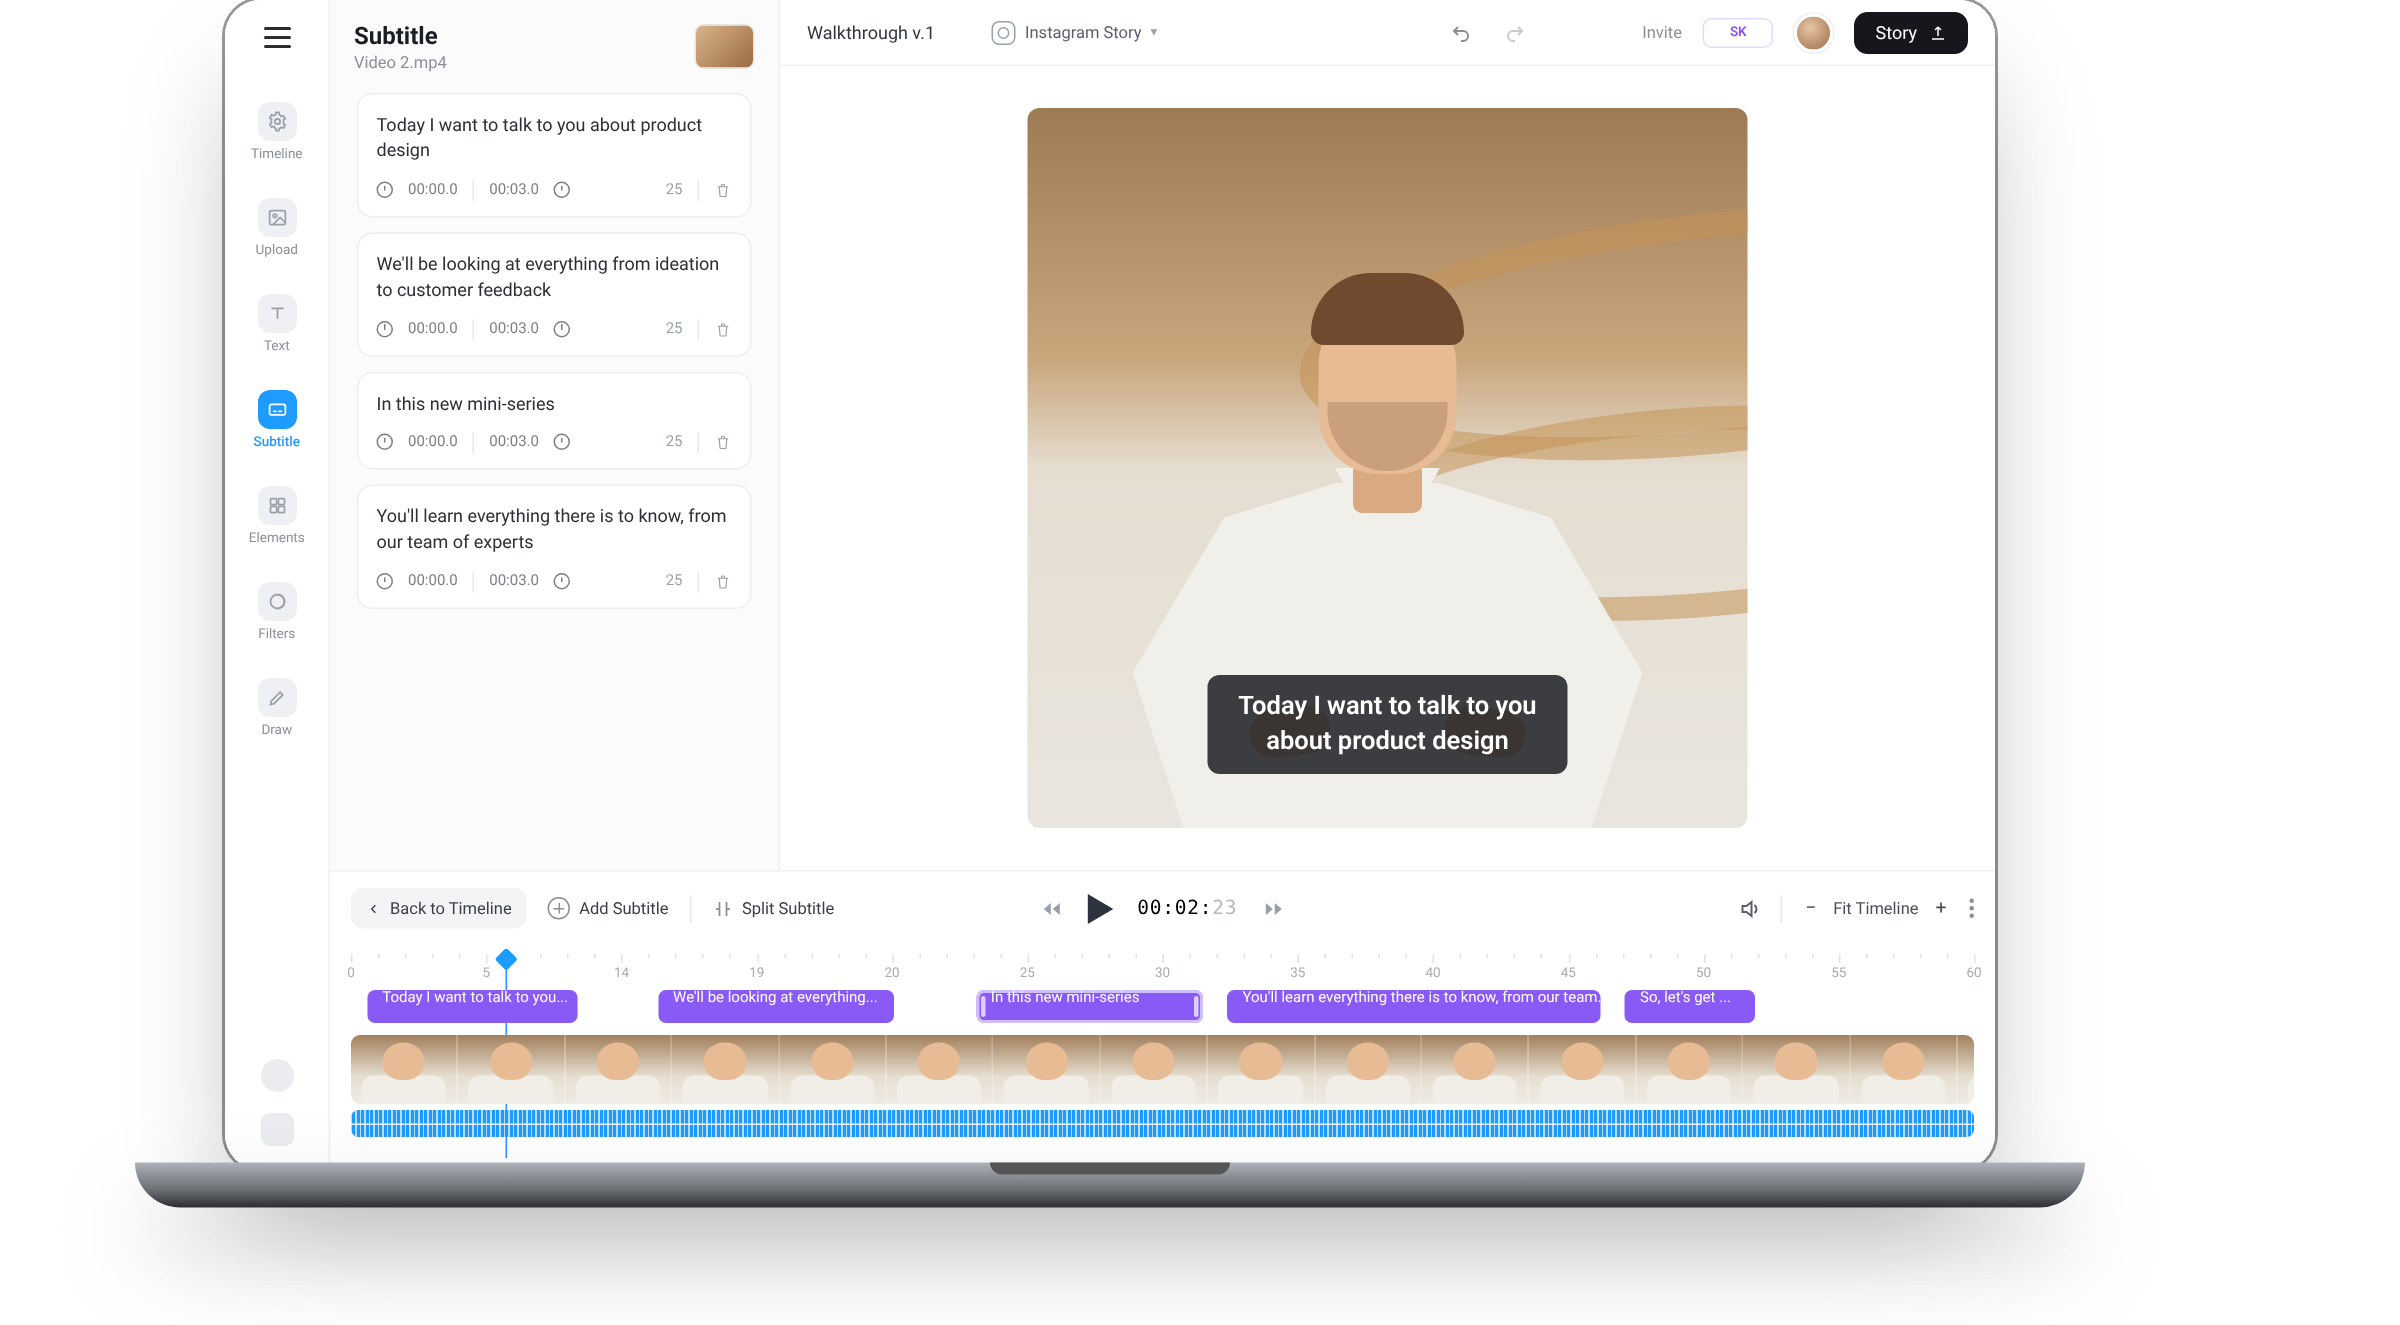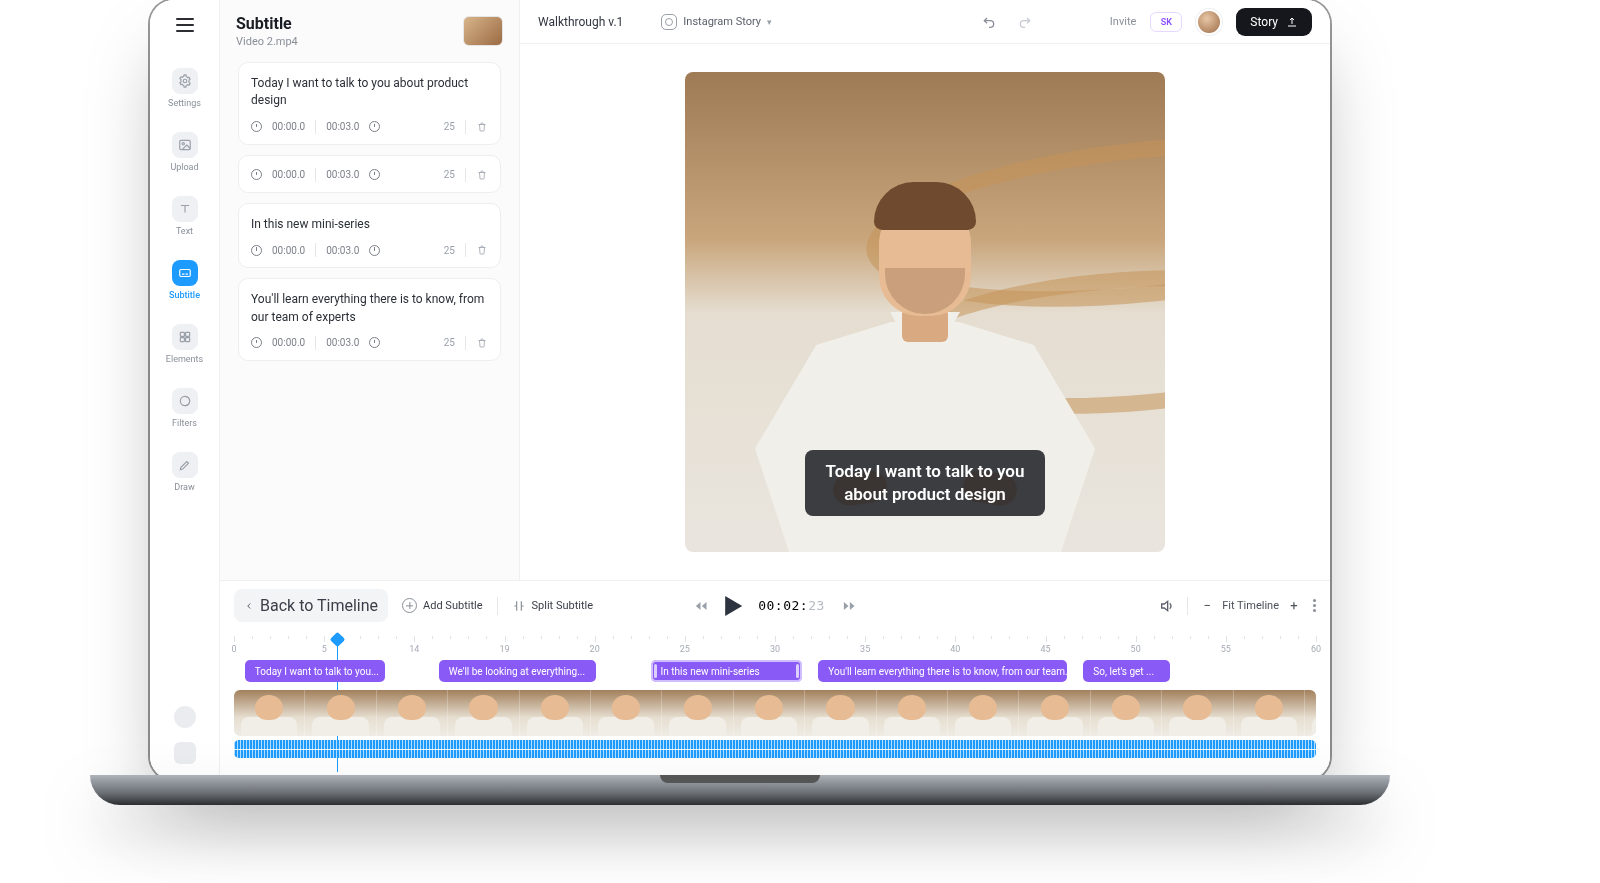--- a/index.html
+++ b/index.html
@@ -115,21 +115,21 @@
     border-bottom:1px solid #f1f1f1;
   }
   .header .proj-name { font-size:12px; color:#323642;}
   .aspect-chip { display:flex; align-items:center; gap:6px; font-size:11px; color:#5b5f6b; cursor:pointer;}
   .aspect-chip .ig { width:16px; height:16px; border:1.4px solid #9aa0aa; border-radius:5px; position:relative;}
   .aspect-chip .ig::after{content:"";position:absolute;inset:3px;border:1.4px solid #9aa0aa;border-radius:50%;}
   .aspect-chip .caret { font-size:9px; color:#9aa0aa;}
   .header-spacer { flex:1;}
   .hist-btn { width:22px; height:22px; color:#8a8f99; cursor:pointer; display:flex; align-items:center; justify-content:center;}
   .invite { font-size:11px; color:#8a8f99;padding-left:40px;}
-  .avatar-chip { width:32px; height:20px; border:1px solid #e6d9ff; color:#8a4dff; border-radius:6px; font-size:9px; font-weight:600; display:flex; align-items:center; justify-content:center;}
+  .avatar-chip { width:47px; height:20px; border:1px solid #e6d9ff; color:#8a4dff; border-radius:6px; font-size:9px; font-weight:600; display:flex; align-items:center; justify-content:center;}
   .avatar-img { width:26px; height:26px; border-radius:50%; background:radial-gradient(circle at 40% 35%, #e7c6a5, #9d6c46); border:2px solid #fff; box-shadow:0 0 0 1px #eee;}
   .export-btn { background:#15171c; color:#fff; font-size:12px; padding:7px 14px; border-radius:9px; display:flex; align-items:center; gap:8px; cursor:pointer;}
   .export-btn .up { width:12px; height:12px; }
 
   
   .preview-wrap {
     position:absolute;
     left:370px; right:0; top:44px; bottom:200px;
     display:flex; align-items:center; justify-content:center;
     background:#fff;
@@ -170,21 +170,21 @@
   .transport {
     position:absolute;
     left:70px; right:0; bottom:150px;
     height:50px;
     display:flex; align-items:center;
     padding:0 14px;
     gap:14px;
     background:#fff;
     border-top:1px solid #f0f0f0;
   }
-  .pill-btn { display:flex; align-items:center; gap:6px; font-size:16px; color:#3a3e48; background:#f3f4f6; border-radius:8px; padding:7px 10px; cursor:pointer;}
+  .pill-btn { display:flex; align-items:center; gap:6px; font-size:11px; color:#3a3e48; background:#f3f4f6; border-radius:8px; padding:7px 10px; cursor:pointer;}
   .link-btn { display:flex; align-items:center; gap:6px; font-size:11px; color:#3a3e48; cursor:pointer;}
   .plus-circ { width:15px; height:15px; border:1.3px solid #8a8f99; border-radius:50%; position:relative;}
   .plus-circ::before,.plus-circ::after{content:"";position:absolute;background:#8a8f99;}
   .plus-circ::before{left:50%;top:22%;width:1.3px;height:56%;transform:translateX(-50%);}
   .plus-circ::after{top:50%;left:22%;height:1.3px;width:56%;transform:translateY(-50%);}
   .transport .center { position:absolute; left:50%; transform:translateX(-50%); display:flex; align-items:center; gap:16px;}
   .transport .nav { color:#9aa0aa; cursor:pointer; font-size:14px;}
   .play-btn { width:0; height:0; border-left:17px solid #2e3340; border-top:10px solid transparent; border-bottom:10px solid transparent; cursor:pointer;}
   .timecode { font-family: ui-monospace, Menlo, monospace; font-size:13px; letter-spacing:0.5px;}
   .timecode .dim { color:#b4b8c0;}
@@ -202,21 +202,21 @@
     padding: 6px 14px 8px;
   }
   .ruler { position:relative; height:20px; font-size:9px; color:#a6abb4;}
   .ruler .tick { position:absolute; top:0; width:1px; height:6px; background:#dfe2e6;}
   .ruler .lab { position:absolute; top:8px; transform:translateX(-50%);}
   .playhead { position:absolute; top:2px; bottom:8px; width:0; }
   .playhead .line { position:absolute; top:12px; bottom:0; left:0; width:1.5px; background:#1e9bff;}
   .playhead .diamond { position:absolute; top:2px; left:-5px; width:11px; height:11px; background:#1e9bff; transform:rotate(45deg); border-radius:2px;}
 
   .track-subs { position:relative; height:24px; margin-top:4px;}
-  .chip { position:absolute; top:0; height:22px; background:#8a5af7; color:#fff; font-size:10px; border-radius:5px; padding:0 10px; display:flex; align-items:center; white-space:nowrap; overflow:hidden; text-overflow:ellipsis;}
+  .chip { position:absolute; top:0; height:22px; background:#8a5af7; color:#fff; font-size:10px; border-radius:5px; padding:0 10px; display:flex; align-items:flex-start; white-space:nowrap; overflow:hidden; text-overflow:ellipsis;}
   .chip.sel { box-shadow: inset 0 0 0 2px rgba(255,255,255,0.6);}
   .chip .grip { position:absolute; top:4px; bottom:4px; width:3px; background:rgba(255,255,255,0.7); border-radius:2px;}
   .chip .grip.l{left:3px;} .chip .grip.r{right:3px;}
 
   .track-video { position:relative; height:46px; margin-top:6px; border-radius:6px; overflow:hidden; display:flex;}
   .vframe { flex:0 0 auto; width:6.6%; height:100%; background:linear-gradient(180deg,#a2805c 0%, #e6ded0 60%, #efece5 100%); position:relative; border-right:1px solid rgba(255,255,255,0.25);}
   .vframe::after{content:"";position:absolute;left:50%;top:10%;transform:translateX(-50%);width:40%;height:55%;background:#e7bc94;border-radius:50% 50% 45% 45%;}
   .vframe::before{content:"";position:absolute;left:10%;right:10%;bottom:0;height:42%;background:#f0eee7;border-radius:8px 8px 0 0;}
 
   .track-audio { height:18px; margin-top:4px; border-radius:5px; background:#1e9bff; position:relative; overflow:hidden;}
@@ -242,21 +242,21 @@
           <span></span>
         </div>
 
       <div class="rail-item">
         <div class="rail-icon">
           <svg width="14" height="14" viewBox="0 0 24 24" fill="none" stroke="#9aa0aa" stroke-width="2">
               <circle cx="12" cy="12" r="3"></circle>
               <path d="M19 12a7 7 0 0 0-.2-1.6l2-1.5-2-3.4-2.3 1A7 7 0 0 0 14 4l-.4-2.5h-3.2L10 4a7 7 0 0 0-2.5 1.5l-2.3-1-2 3.4 2 1.5A7 7 0 0 0 5 12a7 7 0 0 0 .2 1.6l-2 1.5 2 3.4 2.3-1A7 7 0 0 0 10 20l.4 2.5h3.2L14 20a7 7 0 0 0 2.5-1.5l2.3 1 2-3.4-2-1.5c.1-.5.2-1 .2-1.6Z"></path>
             </svg>
         </div>
-        <div class="rail-label">Settings</div>
+        <div class="rail-label">Timeline</div>
       </div>
 
       <div class="rail-item">
         <div class="rail-icon">
           <svg width="14" height="14" viewBox="0 0 24 24" fill="none" stroke="#9aa0aa" stroke-width="2">
               <rect x="3" y="4" width="18" height="16" rx="2"></rect>
               <circle cx="9" cy="10" r="2"></circle>
               <path d="M21 18l-6-6-8 8"></path>
             </svg>
         </div>
@@ -340,20 +340,21 @@
       <span class="char-count">25</span>
       <span class="meta-sep"></span>
       <span class="trash">
         <svg viewBox="0 0 24 24" stroke-width="1.6">
                   <path d="M5 7h14M10 7V5a1 1 0 0 1 1-1h2a1 1 0 0 1 1 1v2m-7 0l1 12a1 1 0 0 0 1 1h6a1 1 0 0 0 1-1l1-12"></path>
                 </svg>
       </span>
     </div>
           </div>
           <div class="subtitle-card">
+    <div class="subtitle-text">We'll be looking at everything from ideation to customer feedback</div>
     <div class="subtitle-meta">
       <span class="clock"></span>
       <span>00:00.0</span>
       <span class="meta-sep"></span>
       <span>00:03.0</span>
       <span class="clock"></span>
       <span class="meta-spacer"></span>
       <span class="char-count">25</span>
       <span class="meta-sep"></span>
       <span class="trash">

